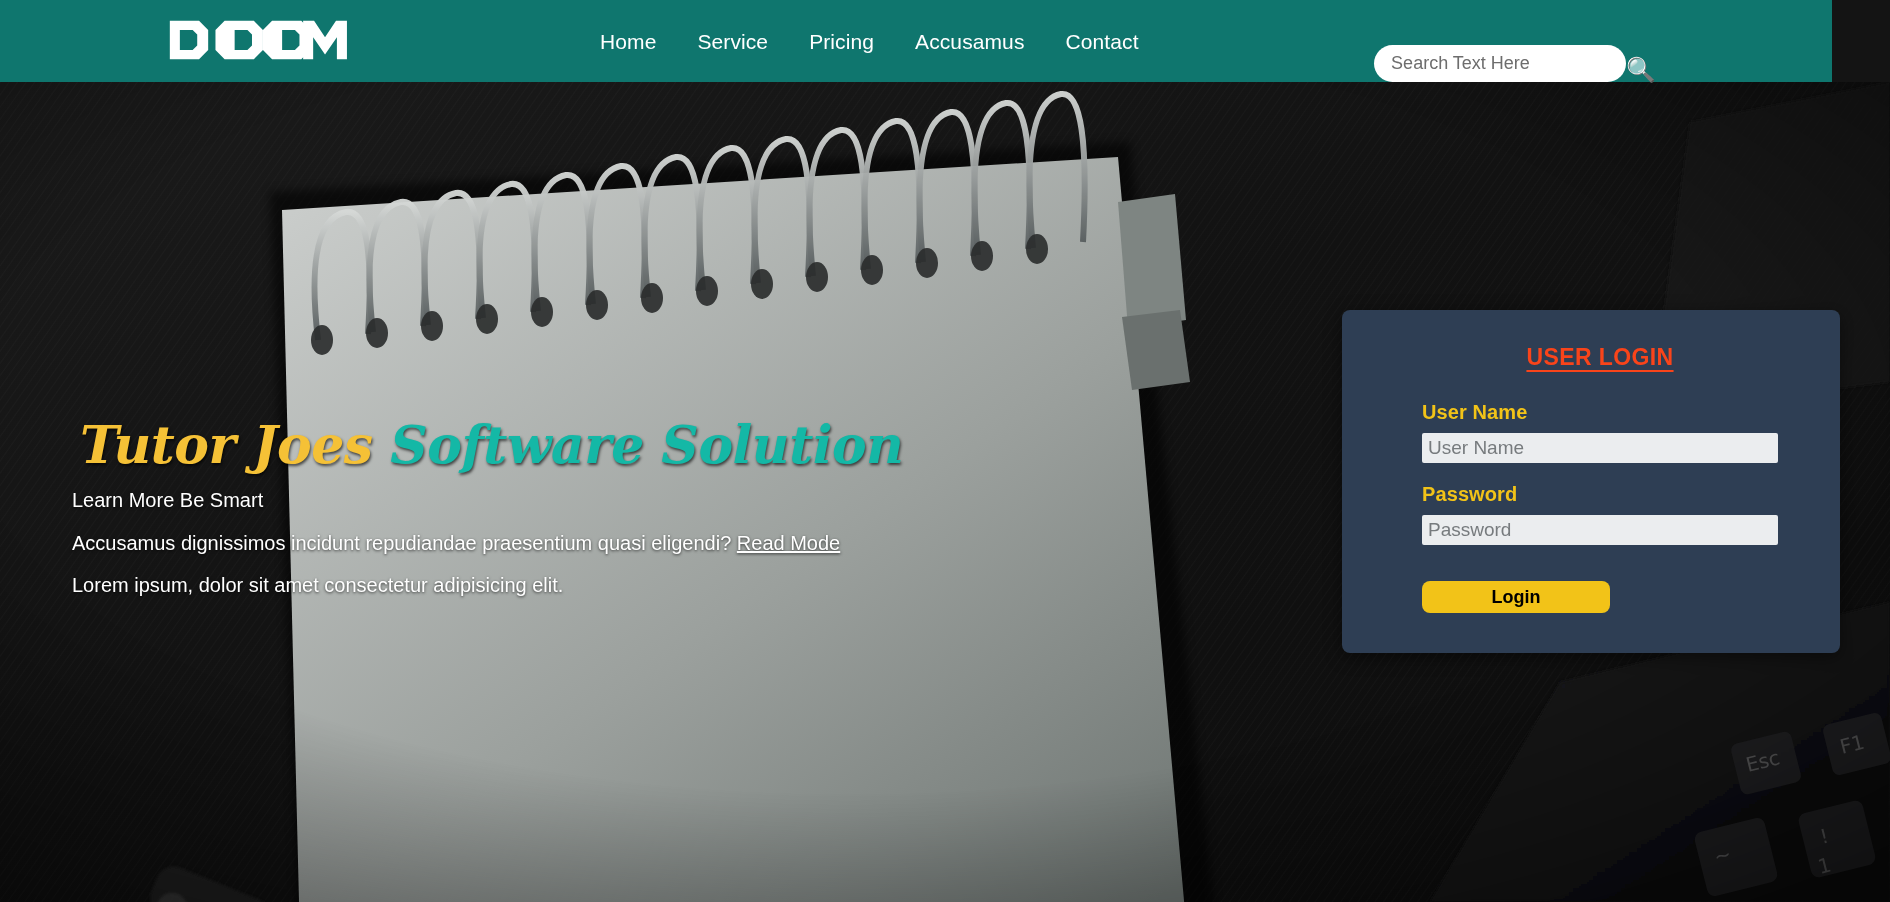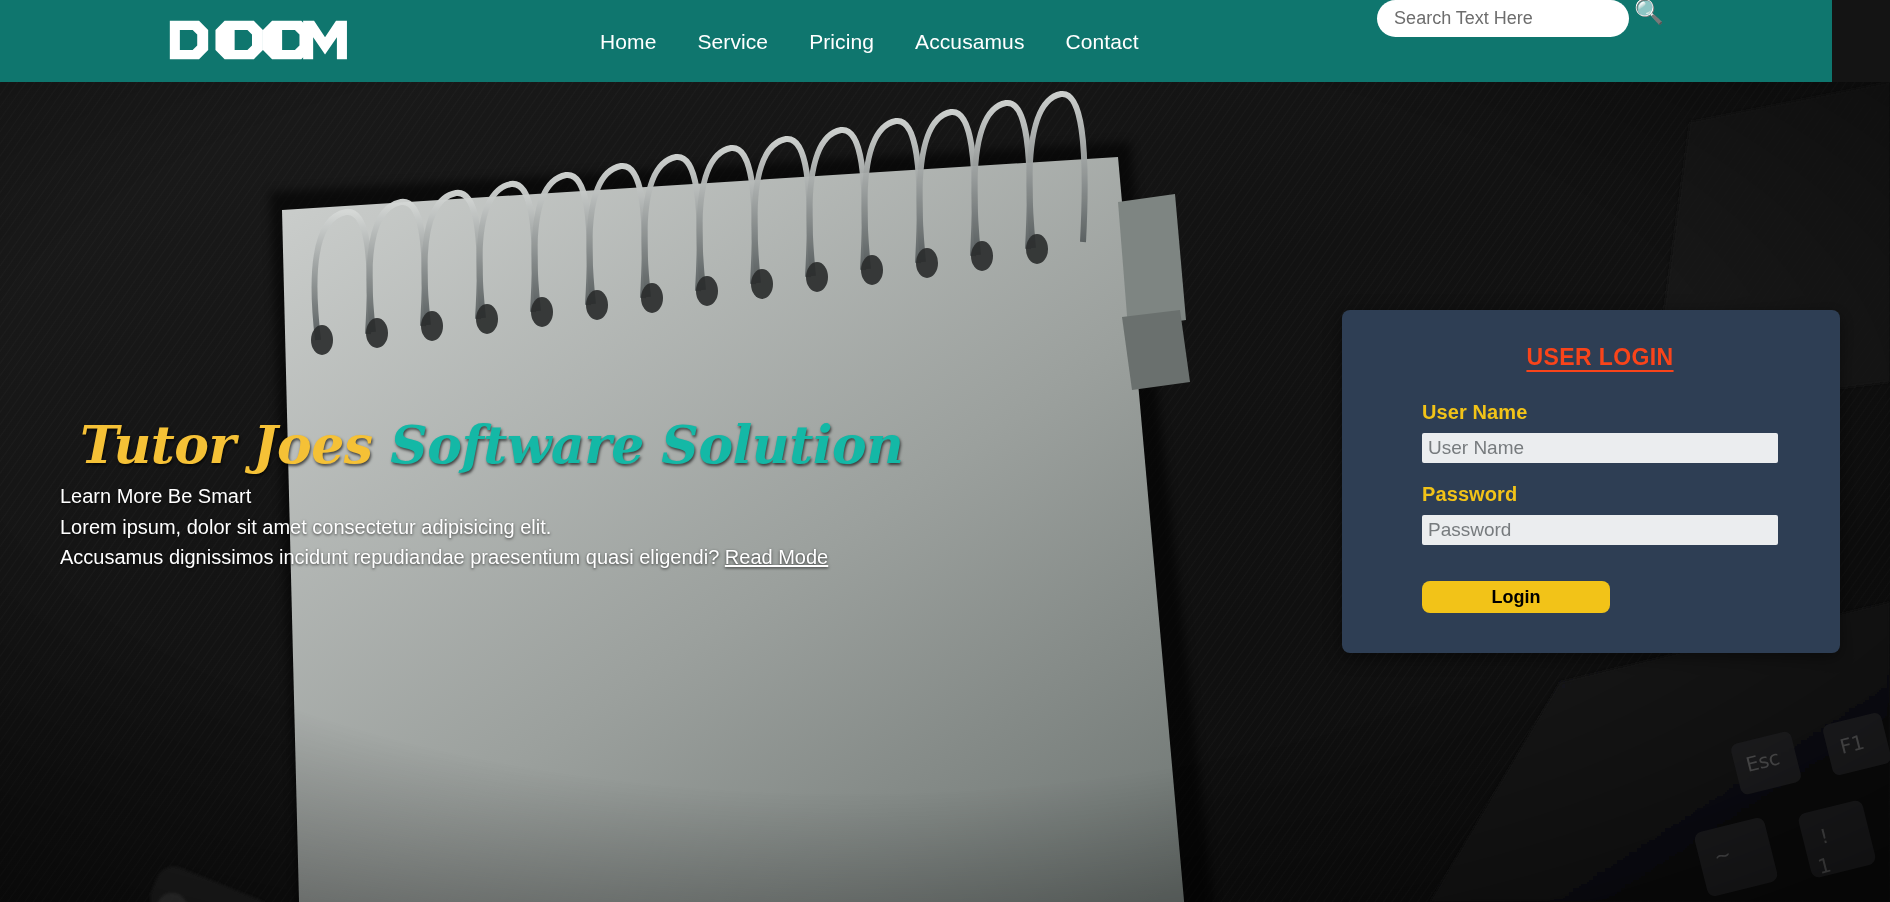--- a/index.html
+++ b/index.html
@@ -57,26 +57,25 @@
     color: #ffffff;
     font-size: 21px;
     line-height: 1;
     text-decoration: none;
     letter-spacing: 0.1px;
     white-space: nowrap;
     cursor: pointer;
   }
   .search-wrap {
     position: absolute;
-    right: 168px;
+    right: 176px;
     top: 0;
     height: 82px;
     display: flex;
-    align-items: flex-start;
-    gap: 5px;
+    align-items: flex-end;
   }
   .search-input {
     width: 252px;
     height: 37px;
     border: none;
     outline: none;
     border-radius: 19px;
     background: #ffffff;
     padding: 0 17px;
     font-size: 18px;
@@ -130,21 +129,21 @@
   }
   .t-yellow { color: #f5c136; margin-left: 20px; }
   .t-orange { color: #14b8a6; }
   .hero-sub {
     margin: 0;
     color: #ffffff;
     font-size: 20px;
     line-height: 30.5px;
     text-shadow: 0 1px 3px rgba(0,0,0,.7);
   }
-  .hero-sub p { margin: 0; }
+  .hero-sub p { margin: 12px; }
   .read-link {
     color: #ffffff;
     text-decoration: underline;
     cursor: pointer;
   }
 
   
   .login-card {
     position: absolute;
     right: 50px;
@@ -350,25 +349,25 @@
       </svg>
     </div>
 
     <div class="hero-text">
       <h1 class="hero-title">
         <span class="t-yellow">Tutor Joes</span>
         <span class="t-orange">Software Solution</span>
       </h1>
       <div class="hero-sub">
         <p>Learn More Be Smart</p>
-        <p>Lorem ipsum, dolor sit amet consectetur adipisicing elit.</p>
         <p>
           <span>Accusamus dignissimos incidunt repudiandae praesentium quasi eligendi?</span>
           <a class="read-link" href="#">Read Mode</a>
         </p>
+        <p>Lorem ipsum, dolor sit amet consectetur adipisicing elit.</p>
       </div>
     </div>
 
     <form class="login-card">
       <div class="login-title">USER LOGIN</div>
 
       <label class="field-label">User Name</label>
       <input class="field-input" type="text" placeholder="User Name" style="">
 
       <label class="field-label">Password</label>

